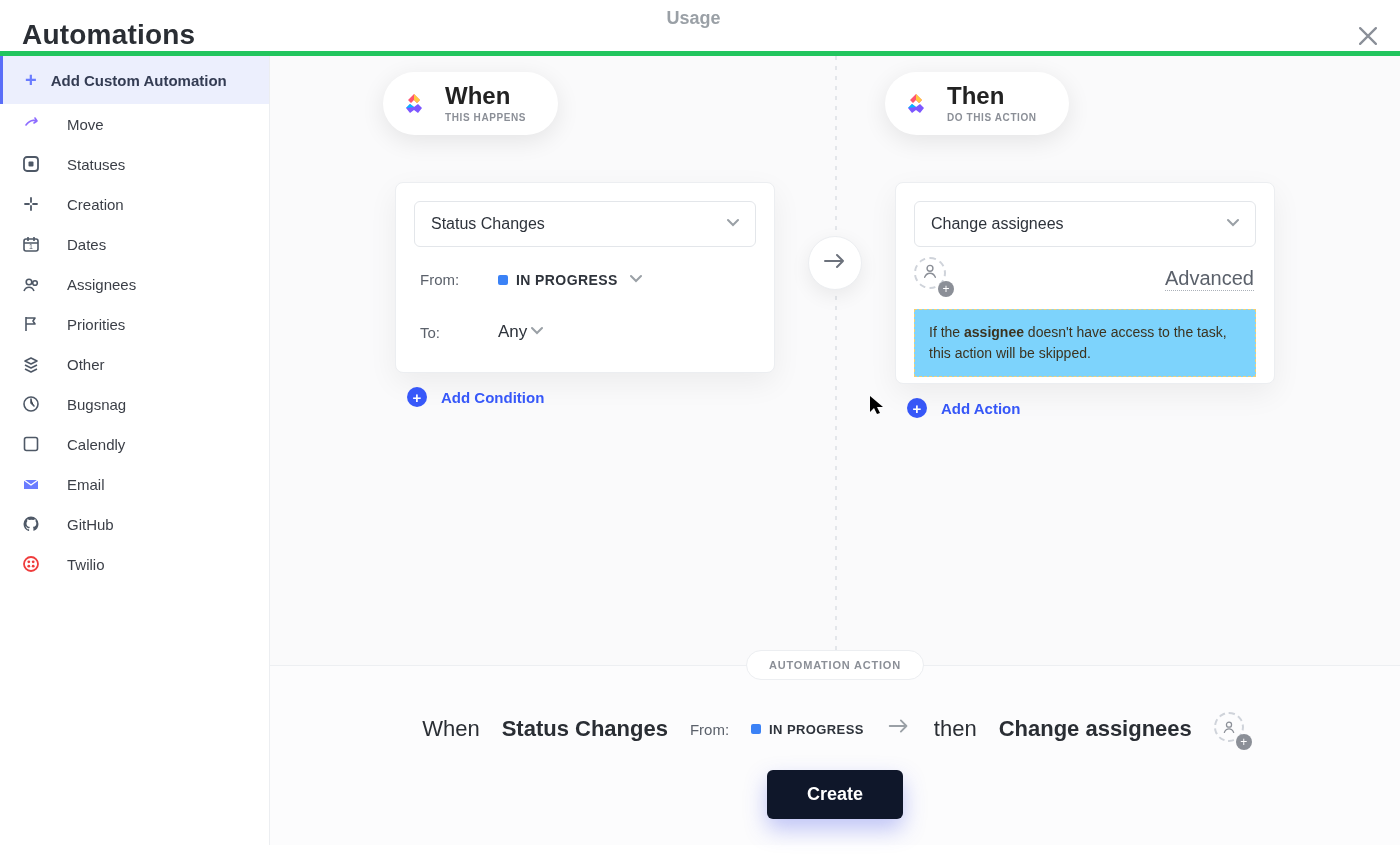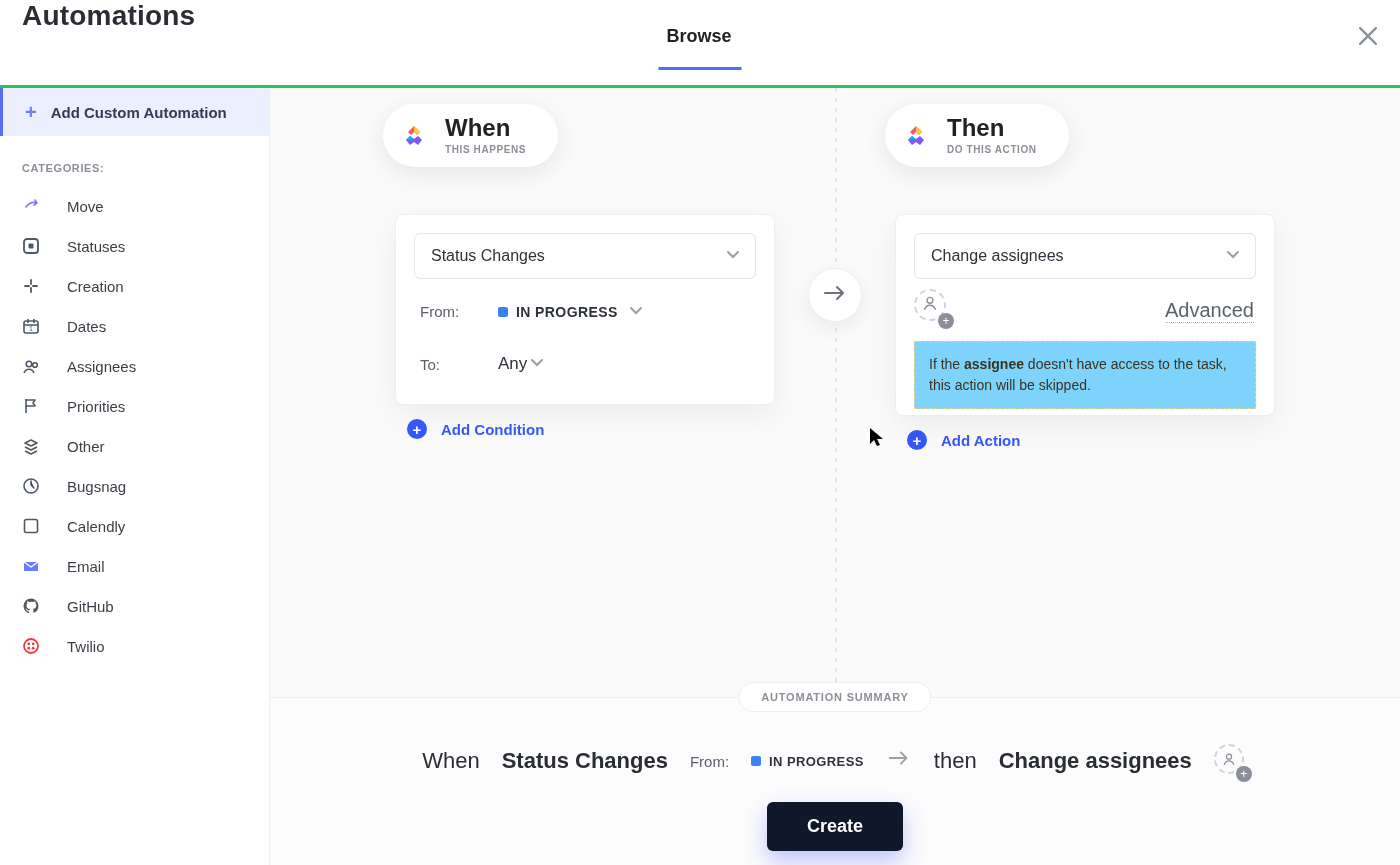--- a/index.html
+++ b/index.html
@@ -1,19 +1,19 @@
 <!DOCTYPE html>
 <html><head>
   <meta charset="utf-8">
   <style>
     * { box-sizing: border-box; margin: 0; padding: 0; }
     body { font-family: -apple-system, BlinkMacSystemFont, "Segoe UI", Helvetica, Arial, sans-serif; color:#2a2e34; background:#fff; width:1400px; height:865px; overflow:hidden; }
 
     
-    .topbar { display:flex; align-items:flex-start; height:88px; border-bottom:3px solid #22c55e; position:relative; }
+    .topbar { display:flex; align-items:flex-end; height:56px; border-bottom:5px solid #22c55e; position:relative; }
     .topbar h1 { font-size:28px; font-weight:800; letter-spacing:0.2px; margin-left:22px; }
     .topnav { position:absolute; left:50%; transform:translateX(-50%); display:flex; gap:38px;flex-direction:column; }
     .topnav .tab { font-size:18px; font-weight:700; color:#9aa0a6; padding:26px 8px 22px; cursor:pointer; }
     .topnav .tab.active { color:#222; position:relative; }
     .topnav .tab.active::after { content:""; position:absolute; left:0; right:0; bottom:-1px; height:3px; background:#4f6df5; }
     .close-x { position:absolute; right:18px; top:24px; width:28px; height:28px; display:flex; align-items:center; justify-content:center; color:#8a8f98; cursor:pointer; }
     .close-x svg { width:18px; height:18px; }
 
     
     .layout { display:flex; height:calc(865px - 76px); }
@@ -186,21 +186,20 @@
 </div>
 
 <div class="layout">
 
   <aside class="sidebar">
     <div class="add-custom">
       <span class="plus">+</span>
       <span>Add Custom Automation</span>
     </div>
 
-    <div class="side-label">CATEGORIES:</div>
 
     <div class="side-item move">
       <span class="icn">
           <svg viewBox="0 0 18 18">
             <use href="#i-share"></use>
           </svg>
         </span>
       <span>Move</span>
     </div>
     <div class="side-item">
@@ -397,21 +396,21 @@
       <span><svg viewBox="0 0 28 28">
             <use href="#i-arrow"></use>
           </svg></span>
     </div>
 
     <div class="mouse"><svg viewBox="0 0 14 18">
           <use href="#i-cursor"></use>
         </svg></div>
 
     <div class="summary">
-      <div class="badge-pill">AUTOMATION SUMMARY</div>
+      <div class="badge-pill">AUTOMATION ACTION</div>
       <div class="line">
         <span class="thin">When</span>
         <span class="bold">Status Changes</span>
         <span class="fromlbl">From:</span>
         <span class="status small">
           <span class="sq"></span>
           <span>IN PROGRESS</span>
         </span>
         <span class="arrow-thin"><svg viewBox="0 0 28 28" width="26" height="26">
               <use href="#i-arrow"></use>

